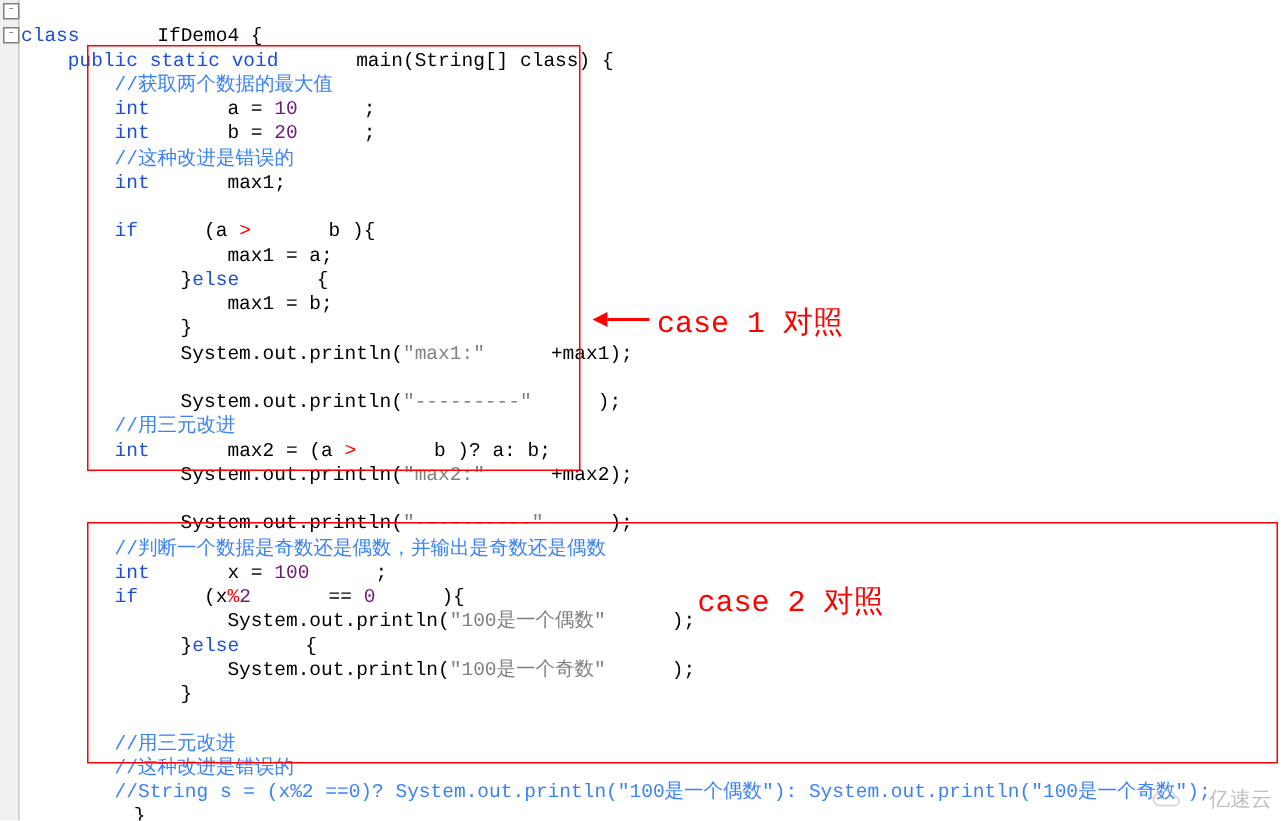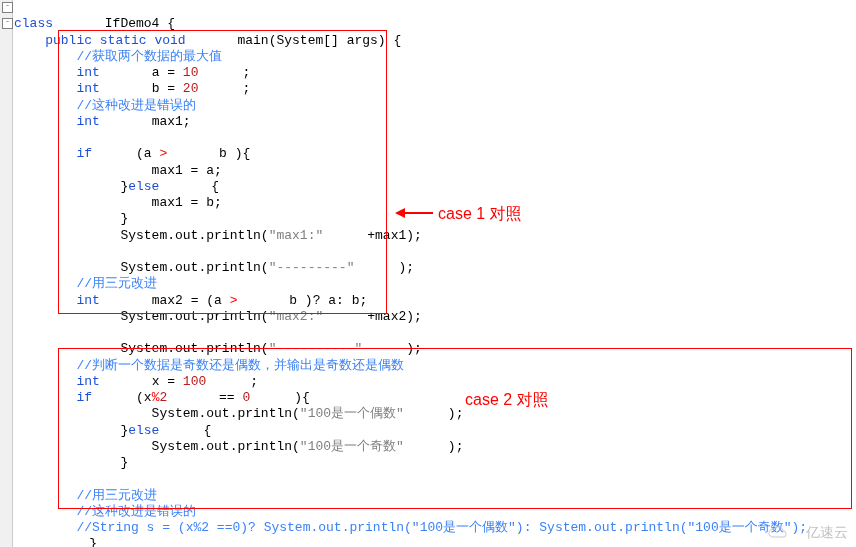--- a/index.html
+++ b/index.html
@@ -37,34 +37,34 @@
     color: #808080;
   }
   .code-area {
     position: absolute;
     left: 14px;
     top: 0;
     white-space: pre;
   }
   .kw { color: #1d4ed8; }
   .cm { color: #3b82f6; }
-  .nm { color: #b91c1c; }
+  .nm { color: #701a75; }
   .op { color: #ff0000; }
   .str { color: #808080; }
   .pl { color: #000000; margin-left: 44px; }
   .box-red {
     position: absolute;
     border: 1px solid #ff0000;
     pointer-events: none;
   }
   .annot {
     position: absolute;
     color: #ff0000;
-    font-family: Liberation Sans, sans-serif;
-    font-size: 16px;
+    font-family: Liberation Mono, monospace;
+    font-size: 20px;
   }
   .arrow-line {
     position: absolute;
     height: 2px;
     background: #ff0000;
   }
   .arrow-head {
     position: absolute;
     width: 0;
     height: 0;
@@ -88,21 +88,21 @@
 </head>
 <body>
 
 <div class="gutter">
   <div class="fold" style="top:2px">-</div>
   <div class="fold" style="top:18px">-</div>
 </div>
 
 <div class="code-area">
 <span class="kw">class</span><span class="pl"> IfDemo4 {</span>
-<span class="kw">    public static void</span><span class="pl"> main(System[] args) {</span>
+<span class="kw">    public static void</span><span class="pl"> main(String[] class) {</span>
 <span class="cm">        //获取两个数据的最大值</span>
 <span class="kw">        int</span><span class="pl"> a = </span><span class="nm">10</span><span class="pl">;</span>
 <span class="kw">        int</span><span class="pl"> b = </span><span class="nm">20</span><span class="pl">;</span>
 <span class="cm">        //这种改进是错误的</span>
 <span class="kw">        int</span><span class="pl"> max1;</span>
 <span></span>
 <span class="kw">        if</span><span class="pl">(a </span><span class="op">&gt;</span><span class="pl"> b ){</span>
 <span class="pl">            max1 = a;</span>
 <span class="pl">        }</span><span class="kw">else</span><span class="pl"> {</span>
 <span class="pl">            max1 = b;</span>

